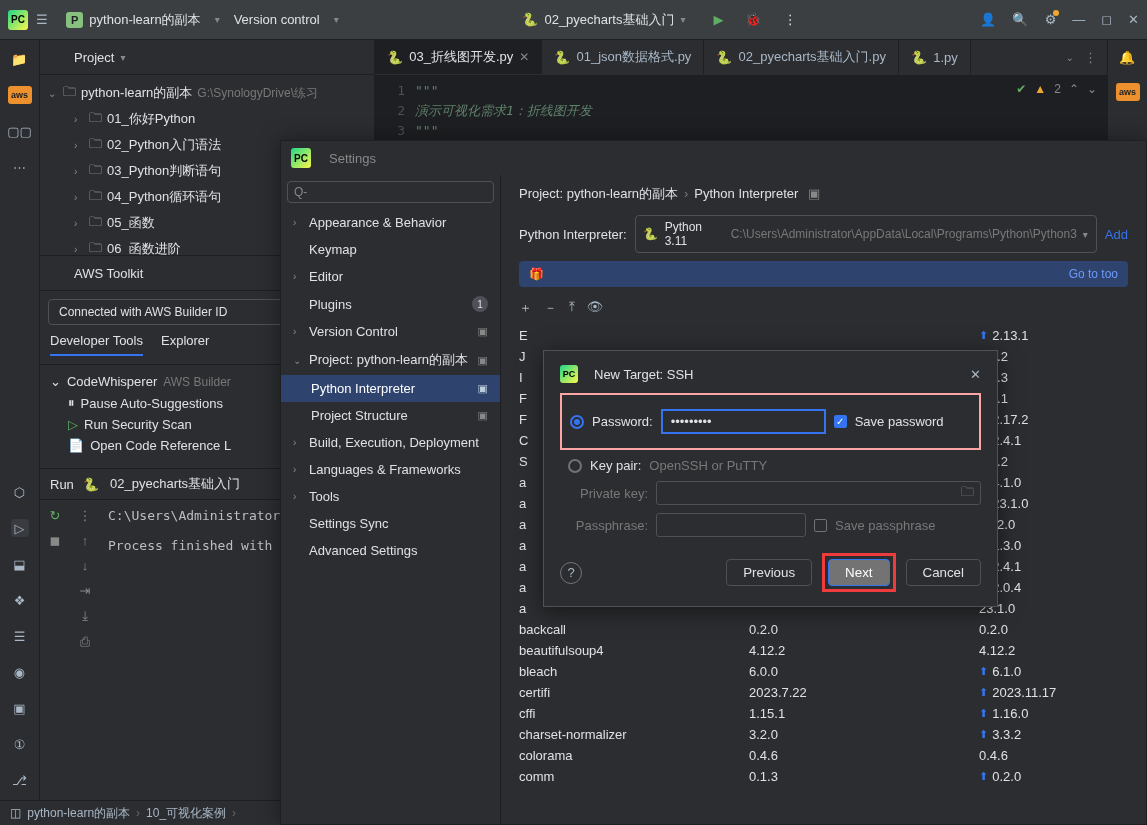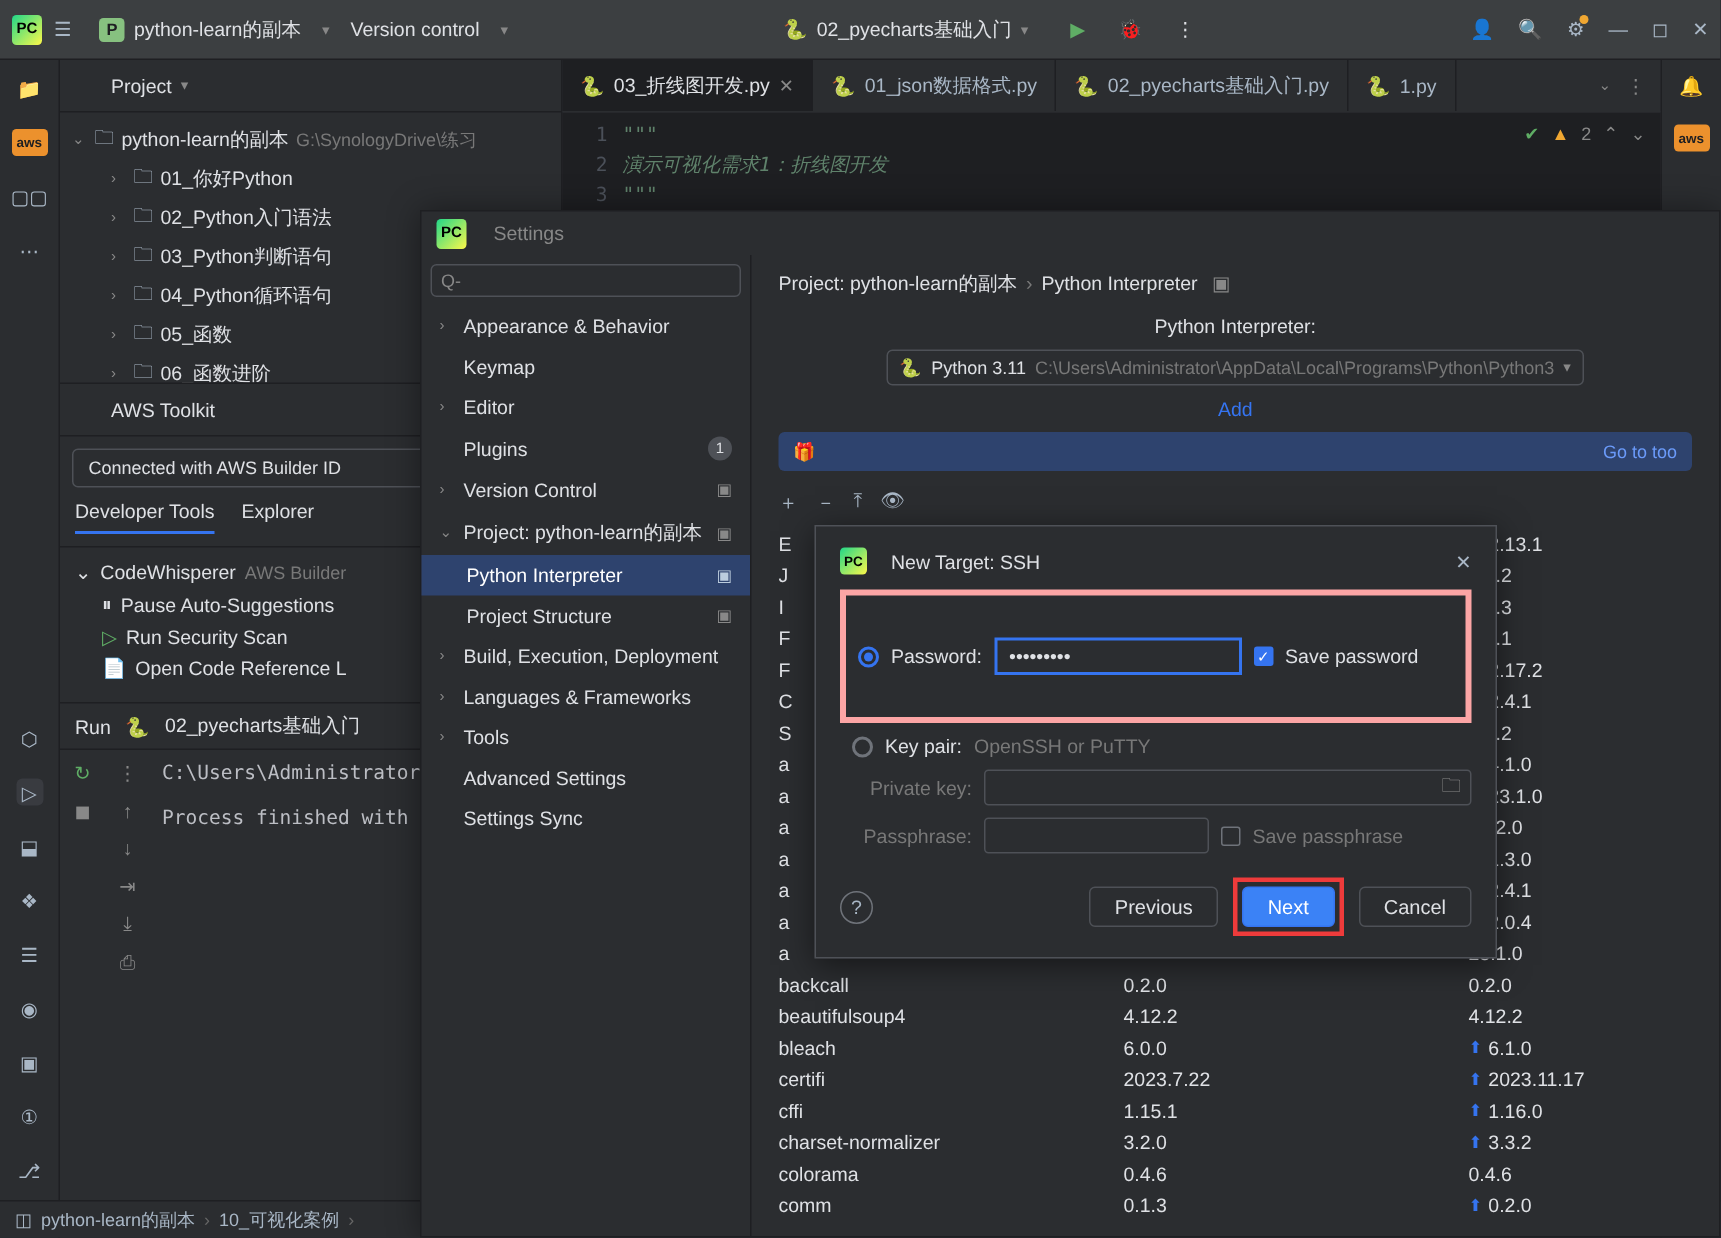--- a/index.html
+++ b/index.html
@@ -121,21 +121,21 @@
 .search-box { margin: 6px; border: 1px solid #4e5157; border-radius: 4px; padding: 3px 6px; font-size: 12px; color: #888; }
 .nav-item { padding: 6px 12px; display: flex; align-items: center; gap: 6px; }
 .nav-item .arrow { color: #888; font-size: 10px; width: 10px; }
 .nav-item.sel { background: #2e436e; color: #fff; }
 .nav-item.sub { padding-left: 30px; }
 .nav-badge { margin-left: auto; background: #4e5157; border-radius: 8px; width: 16px; height: 16px; display: flex; align-items: center; justify-content: center; font-size: 10px; }
 .nav-gear { margin-left: auto; color: #888; font-size: 11px; }
 .settings-main { flex: 1; padding: 10px 18px; display: flex; flex-direction: column; overflow: hidden; }
 .crumb { color: #dfe1e5; margin-bottom: 12px; }
 .crumb .sep { color: #787878; margin: 0 6px; }
-.interp-row { display: flex; align-items: center; gap: 8px; margin-bottom: 8px; flex-direction: column; }
+.interp-row { display: flex; align-items: center; gap: 8px; margin-bottom: 8px; }
 .interp-sel { flex: 1; border: 1px solid #4e5157; border-radius: 4px; padding: 4px 8px; display: flex; align-items: center; gap: 6px; font-size: 12px; }
 .interp-sel .path { color: #787878; }
 .add-link { color: #3574f0; }
 .banner { background: #2e436e; color: #dfe1e5; padding: 6px 10px; border-radius: 4px; display: flex; align-items: center; gap: 8px; font-size: 12px; margin-bottom: 8px; }
 .banner .link { margin-left: auto; color: #6b9bfa; }
 .pkg-toolbar { display: flex; gap: 12px; padding: 4px 0 8px; color: #a9b7c6; }
 .pkg-table { flex: 1; overflow: hidden; }
 .pkg-head { display: flex; border-bottom: 1px solid #1e1f22; padding: 6px 0; color: #a9b7c6; font-size: 12px; }
 .pkg-head .c1 { width: 230px; }
 .pkg-head .c2 { width: 230px; }
@@ -148,36 +148,36 @@
 
 .ssh-modal {
   position: absolute; left: 543px; top: 350px; width: 455px;
   background: #2b2d30; border: 1px solid #4e5157; box-shadow: 0 4px 20px rgba(0,0,0,.5);
   padding: 14px 16px;
 }
 .ssh-title { display: flex; align-items: center; gap: 8px; margin-bottom: 10px; }
 .ssh-title .pc-logo { width: 18px; height: 18px; font-size: 9px; }
 .ssh-close { margin-left: auto; color: #a9b7c6; cursor: pointer; }
 .ssh-auth { font-size: 13px; margin-bottom: 14px; }
-.hl-red { border: 4px solid #fca5a5; padding: 20px 8px; margin-bottom: 8px; }
+.hl-red { border: 2px solid #fca5a5; padding: 6px 8px; margin-bottom: 8px; }
 .opt-row { display: flex; align-items: center; gap: 8px; margin: 8px 0; }
 .radio { width: 14px; height: 14px; border: 2px solid #3574f0; border-radius: 50%; display: flex; align-items: center; justify-content: center; }
 .radio.on::after { content: ""; width: 6px; height: 6px; background: #3574f0; border-radius: 50%; }
 .radio.off { border-color: #6f737a; }
 .pwd-input { border: 2px solid #3574f0; background: #2b2d30; padding: 3px 8px; width: 165px; color: #dfe1e5; font-size: 13px; }
 .chk { width: 13px; height: 13px; background: #3574f0; display: flex; align-items: center; justify-content: center; color: #fff; font-size: 10px; border-radius: 2px; }
 .chk.off { background: transparent; border: 1px solid #6f737a; }
 .muted-label { color: #787878; }
 .key-row { display: flex; align-items: center; gap: 8px; margin: 8px 0 8px 8px; }
 .key-label { width: 80px; text-align: right; color: #787878; }
 .key-input { flex: 1; border: 1px solid #4e5157; background: #2b2d30; height: 24px; border-radius: 3px; display: flex; align-items: center; justify-content: flex-end; padding-right: 6px; }
 .ssh-buttons { display: flex; align-items: center; gap: 10px; margin-top: 16px; }
 .help-circle { width: 22px; height: 22px; border: 1px solid #6f737a; border-radius: 50%; display: flex; align-items: center; justify-content: center; color: #a9b7c6; }
 .btn { border: 1px solid #4e5157; background: #2b2d30; color: #dfe1e5; padding: 5px 16px; border-radius: 4px; }
-.btn.primary { background: #3b82f6; border-color: #3574f0; color: #fff; }
+.btn.primary { background: #737373; border-color: #3574f0; color: #fff; }
 .next-hl { border: 3px solid #ee3b3b; padding: 3px; }
 .spacer { flex: 1; }
 </style>
 </head>
 <body>
 
 <div class="titlebar">
   <div class="pc-logo">PC</div>
   <div class="hamburger">☰</div>
   <span class="proj-badge">P</span>
@@ -437,25 +437,25 @@
       <div class="nav-item">
           <span class="arrow">›</span>
           <span>Languages &amp; Frameworks</span>
         </div>
       <div class="nav-item">
           <span class="arrow">›</span>
           <span>Tools</span>
         </div>
       <div class="nav-item">
           <span class="arrow"></span>
+          <span>Settings Sync</span>
+        </div>
+      <div class="nav-item">
+          <span class="arrow"></span>
           <span>Advanced Settings</span>
-        </div>
-      <div class="nav-item">
-          <span class="arrow"></span>
-          <span>Settings Sync</span>
         </div>
     </div>
     <div class="settings-main">
       <div class="crumb">
         <span>Project: python-learn的副本</span><span class="sep">›</span><span>Python Interpreter</span>
         <span style="color:#888;margin-left:6px">▣</span>
       </div>
       <div class="interp-row">
         <span>Python Interpreter:</span>
         <div class="interp-sel">

